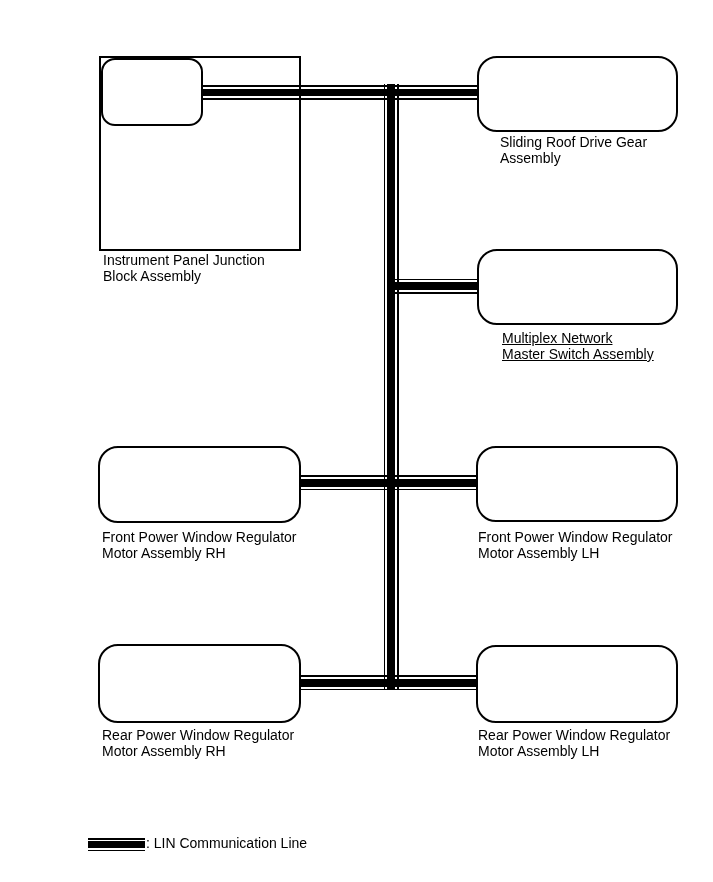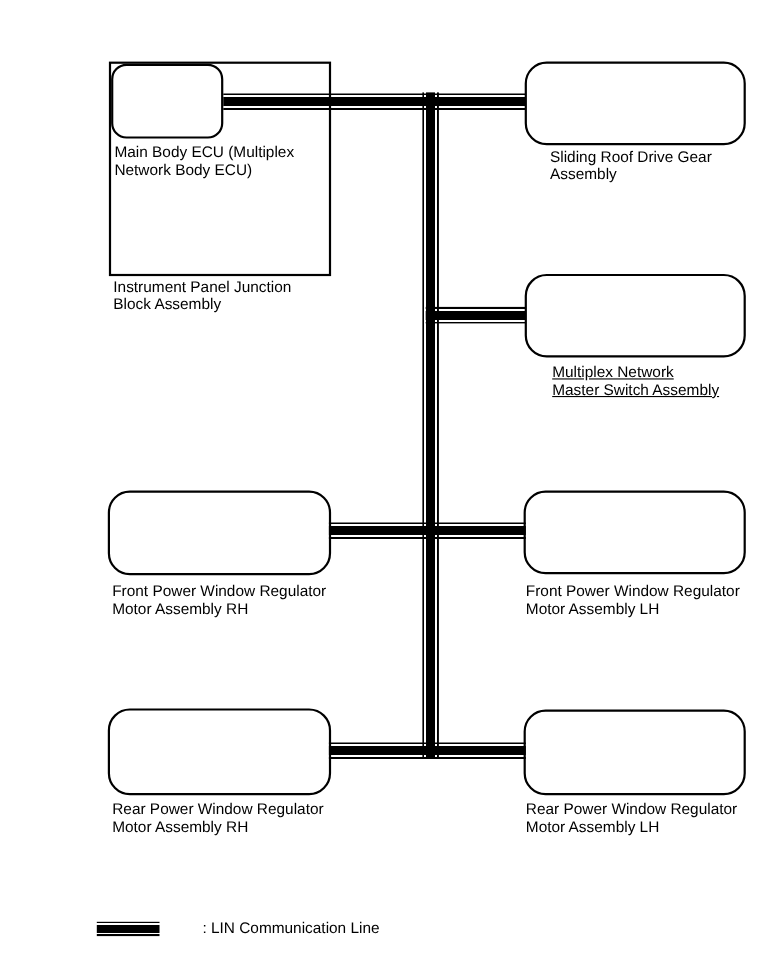--- a/index.html
+++ b/index.html
@@ -59,21 +59,20 @@
       #000 0px 1.5px, transparent 1.5px 3px,
       #000 3px 10px, transparent 10px 11.5px,
       #000 11.5px 13px);
   }
   .legend-text {
     position: absolute;
     left: 146px; top: 835px;
     font-size: 14px;
     color: #000000;
     z-index: 3;
-    margin-left: 38px;
   }
 </style>
 </head>
 <body>
 
 <div id="canvas">
 
   <div class="node" style="left:99px; top:56px; width:202px; height:195px;"></div>
   <div class="node rounded-sm" style="left:101px; top:58px; width:102px; height:68px;"></div>
   <div class="node rounded" style="left:477px; top:56px; width:201px; height:76px;"></div>
@@ -82,22 +81,20 @@
   <div class="node rounded" style="left:476px; top:446px; width:202px; height:76px;"></div>
   <div class="node rounded" style="left:98px; top:644px; width:203px; height:79px;"></div>
   <div class="node rounded" style="left:476px; top:645px; width:202px; height:78px;"></div>
 
   <div class="lin-v" style="left:384px; top:84px; height:606px;"></div>
   <div class="lin-h" style="left:203px; top:85px; width:275px;"></div>
   <div class="lin-h" style="left:387px; top:279px; width:91px;"></div>
   <div class="lin-h" style="left:299px; top:475px; width:179px;"></div>
   <div class="lin-h" style="left:299px; top:675px; width:179px;"></div>
 
-  <div class="lbl" style="left:104px; top:131px; width:180px;">Main Body ECU (Multiplex
-Network Body ECU)</div>
   <div class="lbl" style="left:103px; top:253px; width:190px;">Instrument Panel Junction
 Block Assembly</div>
   <div class="lbl" style="left:500px; top:135px; width:190px;">Sliding Roof Drive Gear
 Assembly</div>
   <div class="lbl" style="left:502px; top:331px; width:190px;text-decoration:underline;">Multiplex Network
 Master Switch Assembly</div>
   <div class="lbl" style="left:102px; top:530px; width:210px;">Front Power Window Regulator
 Motor Assembly RH</div>
   <div class="lbl" style="left:478px; top:530px; width:210px;">Front Power Window Regulator
 Motor Assembly LH</div>

